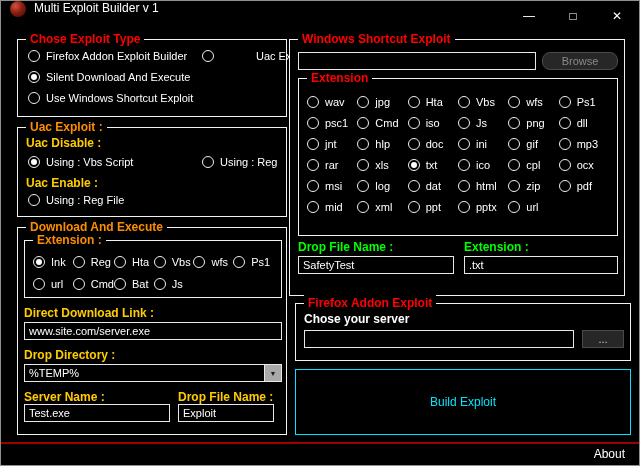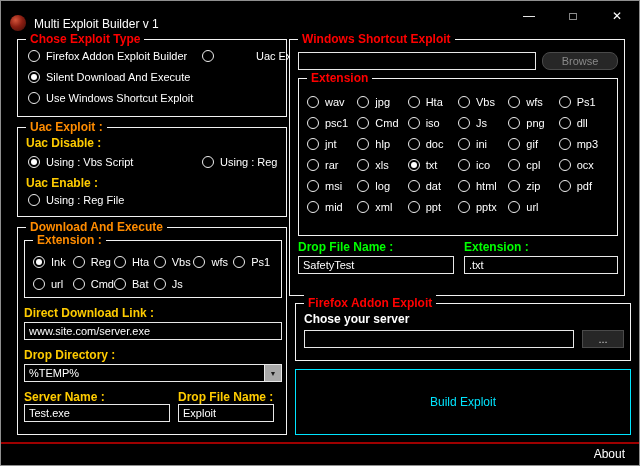--- a/index.html
+++ b/index.html
@@ -3,21 +3,21 @@
 <meta charset="utf-8">
 <style>
   * { margin:0; padding:0; box-sizing:border-box; }
   html,body { background:#000; }
   .window {
     position:relative; width:640px; height:466px; background:#000;
     border:1px solid #8f8f8f; overflow:hidden;
     font-family:"Liberation Sans", sans-serif; cursor:default;
   }
   
-  .titlebar { position:absolute; top:0; left:0; right:0; height:30px; display:flex; align-items:flex-end; background:#000; }
+  .titlebar { position:absolute; top:0; left:0; right:0; height:30px; display:flex; align-items:flex-start; background:#000; }
   .app-icon { width:16px; height:16px; border-radius:50%; margin:0 8px 0 9px; flex:0 0 auto;
     background:radial-gradient(circle at 35% 32%, #d4543a 0%, #8a1e12 45%, #3c0b06 100%); }
   .title { color:#fff; font-size:12px; white-space:nowrap; }
   .win-controls { margin-left:auto; display:flex; height:100%; }
   .win-btn { width:44px; height:100%; display:flex; align-items:center; justify-content:center; color:#fff; font-size:12px; }
   
   .group { position:absolute; border:1px solid #f2f2f2; background:#000; }
   .gtitle { position:absolute; top:-9px; left:8px; background:#000; padding:0 4px;
     font-size:12px; font-weight:700; line-height:16px; white-space:nowrap; }
   .c-red    { color:#ff0000; }

